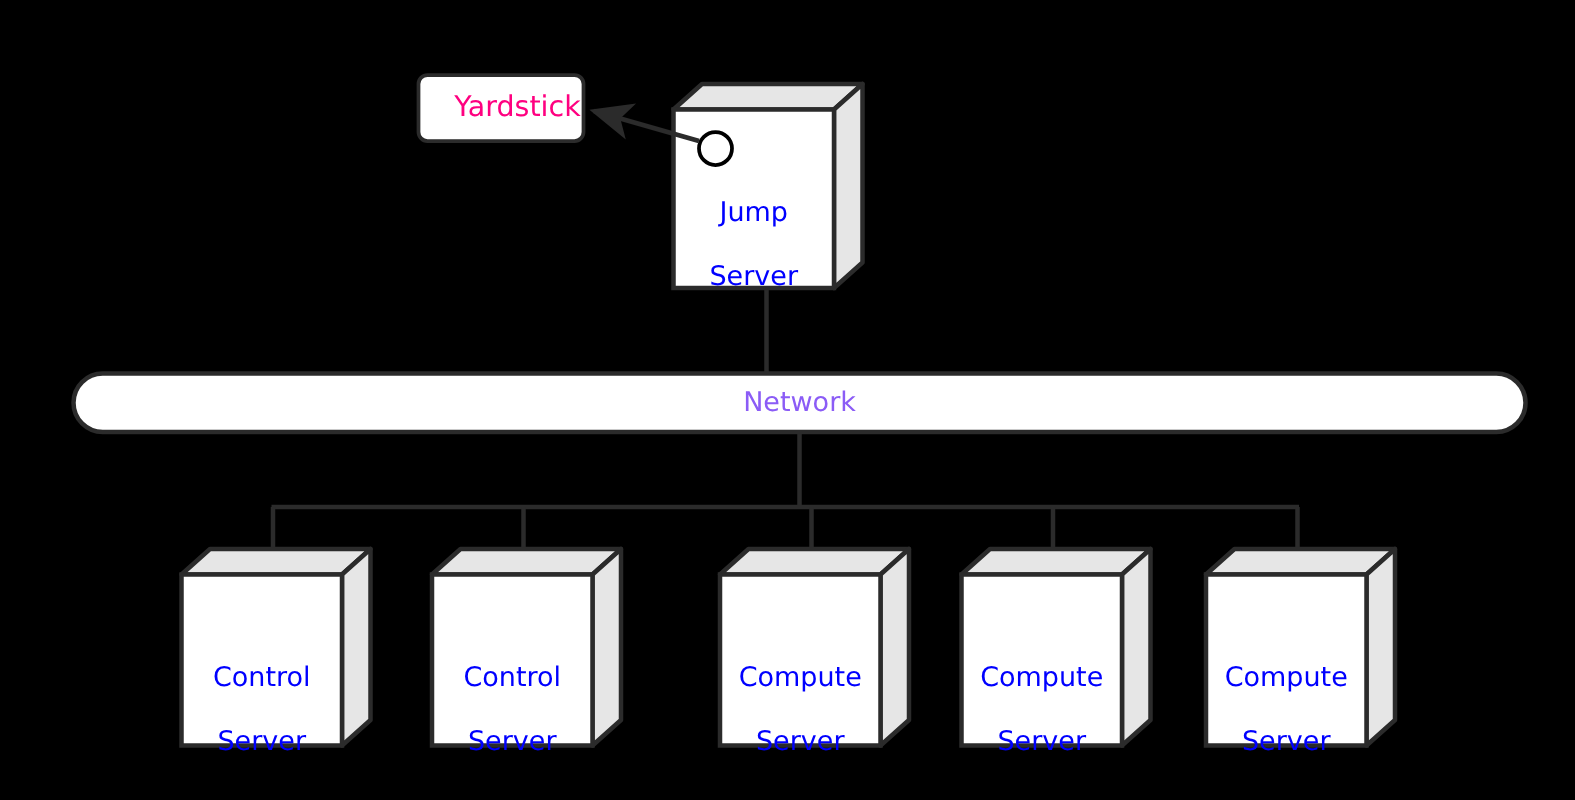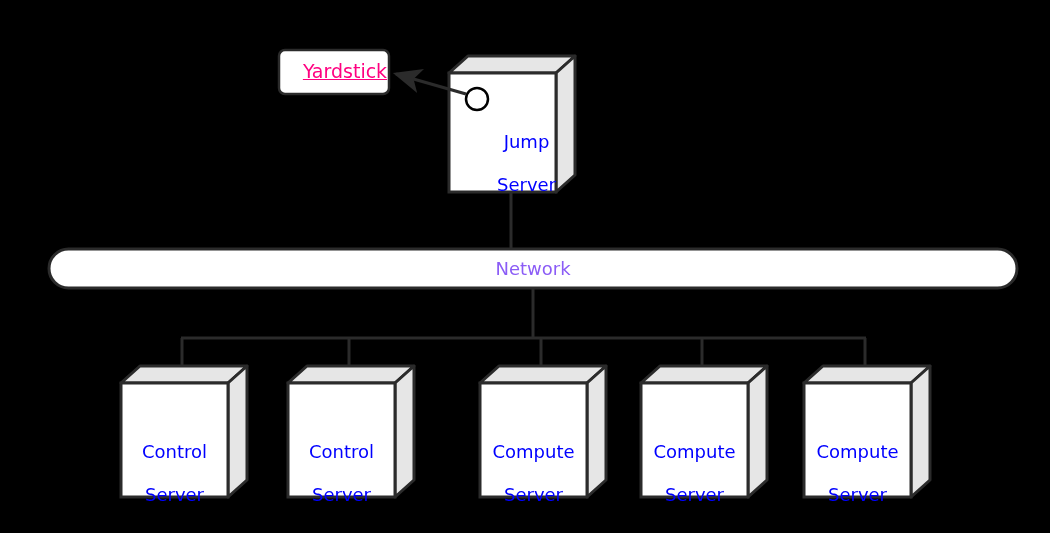--- a/index.html
+++ b/index.html
@@ -122,23 +122,23 @@
       <rect x="641" y="383" width="107" height="114" fill="#ffffff" stroke="#2b2b2b" stroke-width="3"></rect>
     </g>
 
     <g>
       <polygon points="804,383 823,366 930,366 911,383" fill="#e6e6e6" stroke="#2b2b2b" stroke-width="3" stroke-linejoin="round"></polygon>
       <polygon points="911,383 930,366 930,480 911,497" fill="#e6e6e6" stroke="#2b2b2b" stroke-width="3" stroke-linejoin="round"></polygon>
       <rect x="804" y="383" width="107" height="114" fill="#ffffff" stroke="#2b2b2b" stroke-width="3"></rect>
     </g>
   </svg>
 
-  <div class="node-label yardstick-label" style="left:279px; top:60px; width:132px;text-decoration:underline;">Yardstick</div>
+  <div class="node-label yardstick-label" style="left:279px; top:60px; width:132px;">Yardstick</div>
 
-  <div class="node-label server-label" style="left:473px; top:110px; width:107px;">
+  <div class="node-label server-label" style="left:449px; top:110px; width:107px;">
     <div>Jump</div>
     <div>Server</div>
   </div>
 
   <div class="node-label network-label" style="left:49px; top:258px; width:968px;">Network</div>
 
   <div class="node-label server-label" style="left:121px; top:420px; width:107px;">
     <div>Control</div>
     <div>Server</div>
   </div>

